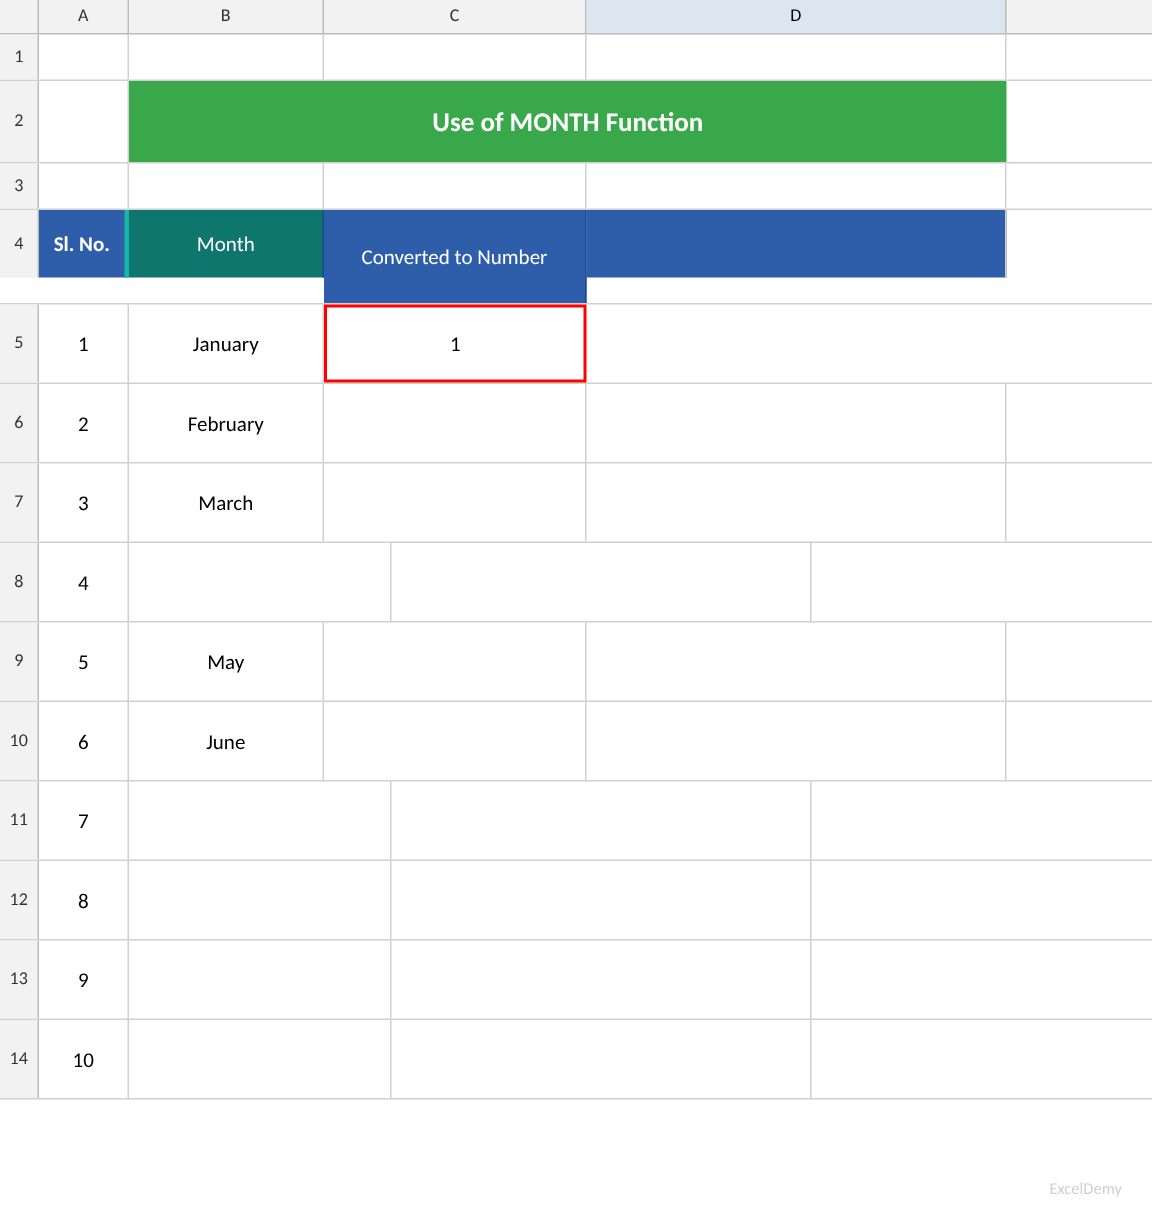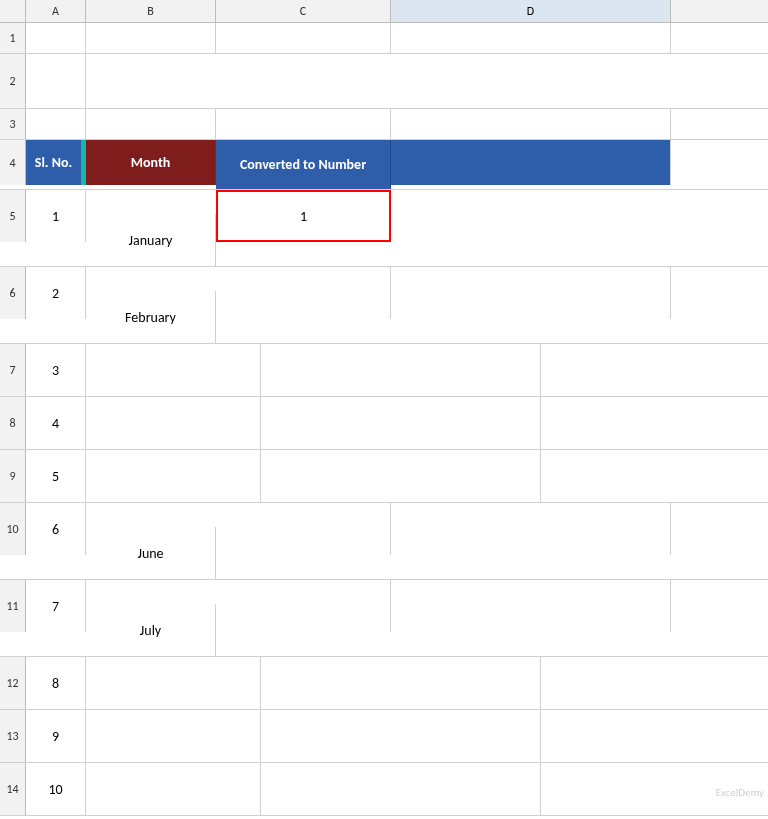--- a/index.html
+++ b/index.html
@@ -118,38 +118,38 @@
       background: #2E5DAA;
       color: #fff;
       font-weight: bold;
       font-size: 14px;
       text-align: center;
     }
 
     
     .data-row .row-number { height: 52px; }
     .data-row .cell { height: 52px; }
-    .data-row .cell-b { font-size: 14px; margin-top: 24px; }
+    .data-row .cell-b { font-size: 14px; }
     .data-row .cell-c { font-size: 14px; }
 
     
     .empty-row .row-number { height: 30px; }
     .empty-row .cell { height: 30px; }
 
     
     .cell-d5 {
       border: 2px solid red !important;
       font-weight: normal;
     }
 
     
     .watermark {
       position: absolute;
       bottom: 20px;
-      right: 4px;
+      right: 20px;
       opacity: 0.4;
       font-size: 11px;
       color: #888;
     }
   </style>
 </head>
 <body>
 
 <div class="spreadsheet-container">
 
@@ -167,35 +167,36 @@
       <div class="row-number short">1</div>
       <div class="cell cell-a"></div>
       <div class="cell cell-b"></div>
       <div class="cell cell-c"></div>
       <div class="cell cell-d"></div>
     </div>
 
     <div class="spreadsheet-row title-row">
       <div class="row-number">2</div>
       <div class="cell cell-a" style="height:54px;"></div>
+      <div class="title-cell">Use of MONTH Function</div>
     </div>
 
     <div class="spreadsheet-row empty-row">
       <div class="row-number short">3</div>
       <div class="cell cell-a"></div>
       <div class="cell cell-b"></div>
       <div class="cell cell-c"></div>
       <div class="cell cell-d"></div>
     </div>
 
     <div class="spreadsheet-row header-row">
       <div class="row-number" style="height:45px;">4</div>
-      <div class="cell cell-a" style="height:45px; background:#2E5DAA; color:#fff; font-weight:bold; border-right:5px solid #14b8a6;">Sl. No.</div>
-      <div class="cell cell-b" style="height:45px; background:#7f1d1d; color:#fff; font-weight:bold; border-right:1px solid #1a4a8a;">Month</div>
-      <div class="cell cell-c" style="height:49px; background:#2E5DAA; color:#fff; font-weight:bold; border-right:1px solid #1a4a8a;">Converted to Number</div>
+      <div class="cell cell-a" style="height:45px; background:#2E5DAA; color:#fff; font-weight:bold; border-right:3px solid #14b8a6;">Sl. No.</div>
+      <div class="cell cell-b" style="height:45px; background:#0f766e; color:#fff; font-weight:normal; border-right:1px solid #1a4a8a;">Month</div>
+      <div class="cell cell-c" style="height:62px; background:#2E5DAA; color:#fff; font-weight:normal; border-right:1px solid #1a4a8a;">Converted to Number</div>
       <div class="cell cell-d" style="height:45px; background:#2E5DAA; color:#fff; font-weight:bold;"></div>
     </div>
 
     <div class="spreadsheet-row data-row">
       <div class="row-number">5</div>
       <div class="cell cell-a">1</div>
       <div class="cell cell-b">January</div>
 
       <div class="cell cell-c cell-d5">1</div>
       <div class="cell cell-d" style="border-right:none;"></div>
@@ -205,50 +206,51 @@
       <div class="row-number">6</div>
       <div class="cell cell-a">2</div>
       <div class="cell cell-b">February</div>
       <div class="cell cell-c"></div>
       <div class="cell cell-d"></div>
     </div>
 
     <div class="spreadsheet-row data-row">
       <div class="row-number">7</div>
       <div class="cell cell-a">3</div>
+      <div class="cell cell-b">March</div>
       <div class="cell cell-c"></div>
       <div class="cell cell-d"></div>
     </div>
 
     <div class="spreadsheet-row data-row">
       <div class="row-number">8</div>
       <div class="cell cell-a">4</div>
       <div class="cell cell-c"></div>
       <div class="cell cell-d"></div>
     </div>
 
     <div class="spreadsheet-row data-row">
       <div class="row-number">9</div>
       <div class="cell cell-a">5</div>
+      <div class="cell cell-b">May</div>
       <div class="cell cell-c"></div>
       <div class="cell cell-d"></div>
     </div>
 
     <div class="spreadsheet-row data-row">
       <div class="row-number">10</div>
       <div class="cell cell-a">6</div>
       <div class="cell cell-b">June</div>
       <div class="cell cell-c"></div>
       <div class="cell cell-d"></div>
     </div>
 
     <div class="spreadsheet-row data-row">
       <div class="row-number">11</div>
       <div class="cell cell-a">7</div>
-      <div class="cell cell-b">July</div>
       <div class="cell cell-c"></div>
       <div class="cell cell-d"></div>
     </div>
 
     <div class="spreadsheet-row data-row">
       <div class="row-number">12</div>
       <div class="cell cell-a">8</div>
       <div class="cell cell-c"></div>
       <div class="cell cell-d"></div>
     </div>

